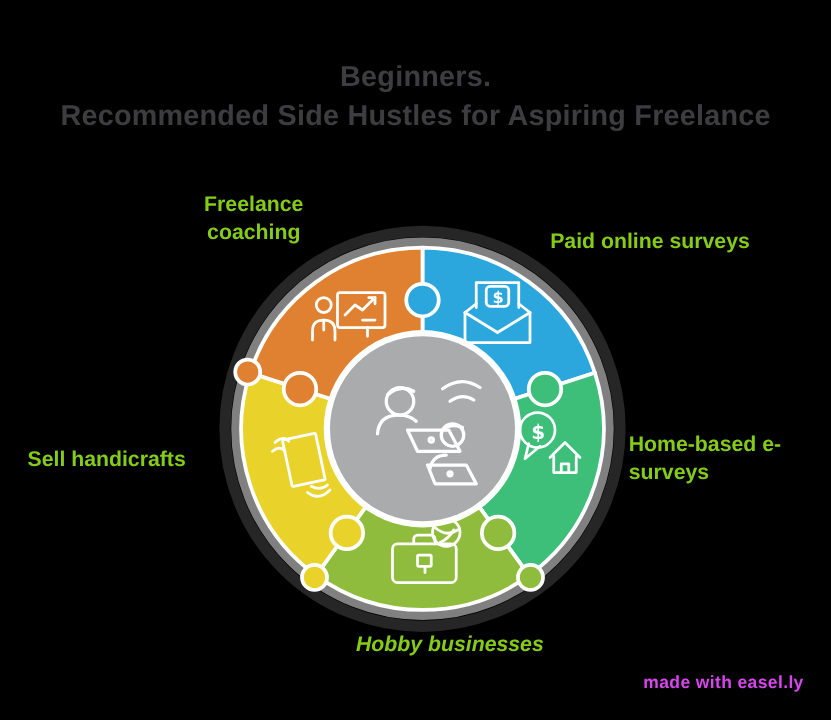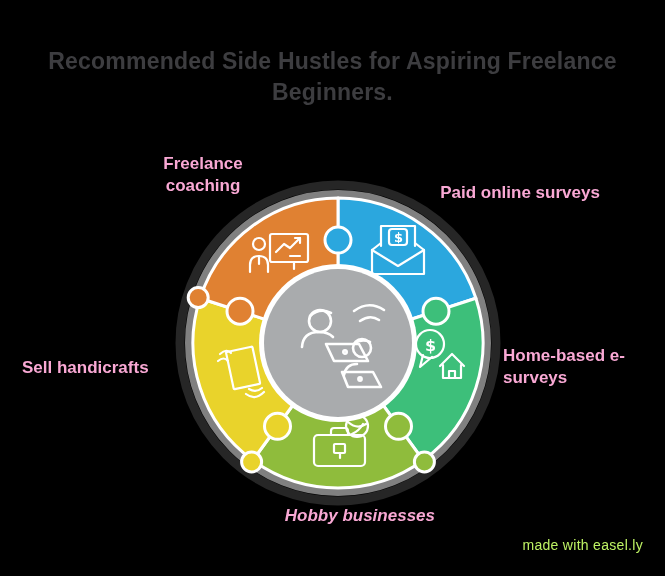--- a/index.html
+++ b/index.html
@@ -8,47 +8,47 @@
     background:#000;
     font-family:"Liberation Sans", sans-serif;
   }
   .stage{position:absolute;inset:0;width:665px;height:576px;}
   .title{
     position:absolute;top:46px;left:0;right:0;
     text-align:center;color:#3d3d40;font-weight:bold;
     font-size:23px;line-height:31px;letter-spacing:.2px;
   }
   .seg-label{
-    position:absolute;color:#f9a8d4;font-weight:bold;
+    position:absolute;color:#84cc16;font-weight:bold;
     font-size:17px;line-height:22px;white-space:pre-line;
   }
   .lbl-top-left{top:153px;left:128px;width:150px;text-align:center;}
   .lbl-top-right{top:182px;left:430px;width:180px;text-align:center;}
   .lbl-right{top:345px;left:503px;width:145px;text-align:left;}
   .lbl-left{top:357px;left:22px;width:158px;text-align:left;}
   .lbl-bottom{top:505px;left:243px;width:192px;text-align:right;font-style:italic;}
   .watermark{
-    position:absolute;top:537px;right:22px;color:#bef264;
-    font-size:14px;font-weight:normal;letter-spacing:.3px;
+    position:absolute;top:537px;right:22px;color:#d946ef;
+    font-size:14px;font-weight:bold;letter-spacing:.3px;
   }
   svg{position:absolute;left:0;top:0;}
   .wedge{stroke:#ffffff;stroke-width:3;stroke-linejoin:round;}
   .knob{stroke:#ffffff;stroke-width:3;}
   .icon{stroke:#ffffff;fill:none;stroke-width:2.2;stroke-linecap:round;stroke-linejoin:round;}
   .icon-center{stroke:#ffffff;fill:none;stroke-width:2.6;stroke-linecap:round;stroke-linejoin:round;}
   .dollar{fill:#ffffff;stroke:none;font-family:"DejaVu Sans", sans-serif;font-weight:bold;}
 </style>
 </head>
 <body>
 
 <div class="stage">
 
   <div class="title">
+    <div>Beginners.</div>
     <div>Recommended Side Hustles for Aspiring Freelance</div>
-    <div>Beginners.</div>
   </div>
 
   <svg width="665" height="576" viewBox="0 0 665 576">
 
     <circle cx="338" cy="343" r="158" fill="none" stroke="rgba(255,255,255,0.15)" stroke-width="9"></circle>
     <circle cx="338" cy="343" r="149" fill="none" stroke="rgba(255,255,255,0.5)" stroke-width="8"></circle>
 
     <path class="wedge" d="M338 343 L338 198 A145 145 0 0 1 475.9 298.2 Z" fill="#2ba7de"></path>
     <path class="wedge" d="M338 343 L475.9 298.2 A145 145 0 0 1 423.2 460.3 Z" fill="#3dbf7a"></path>
     <path class="wedge" d="M338 343 L423.2 460.3 A145 145 0 0 1 252.8 460.3 Z" fill="#8fbc3c"></path>

